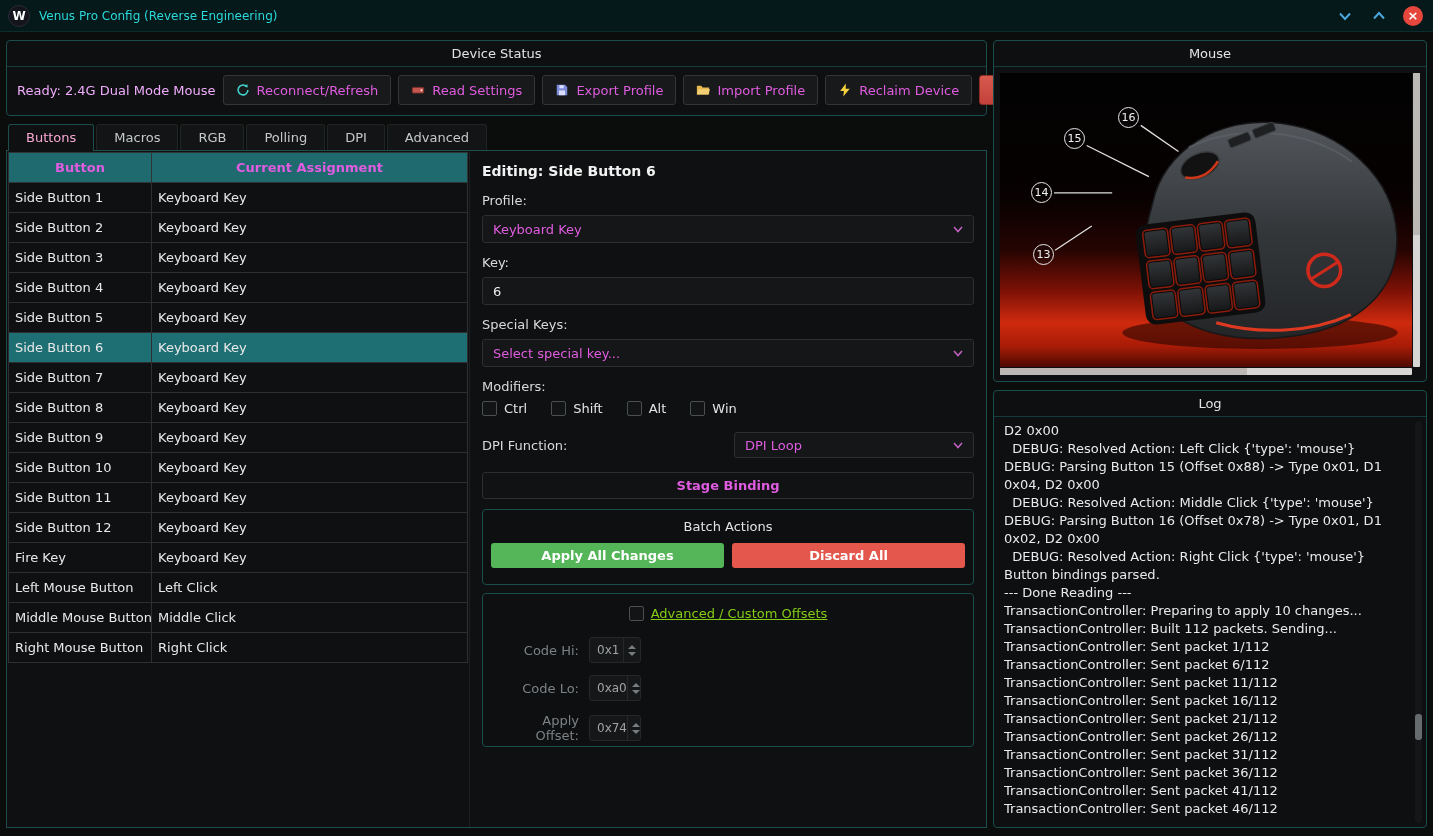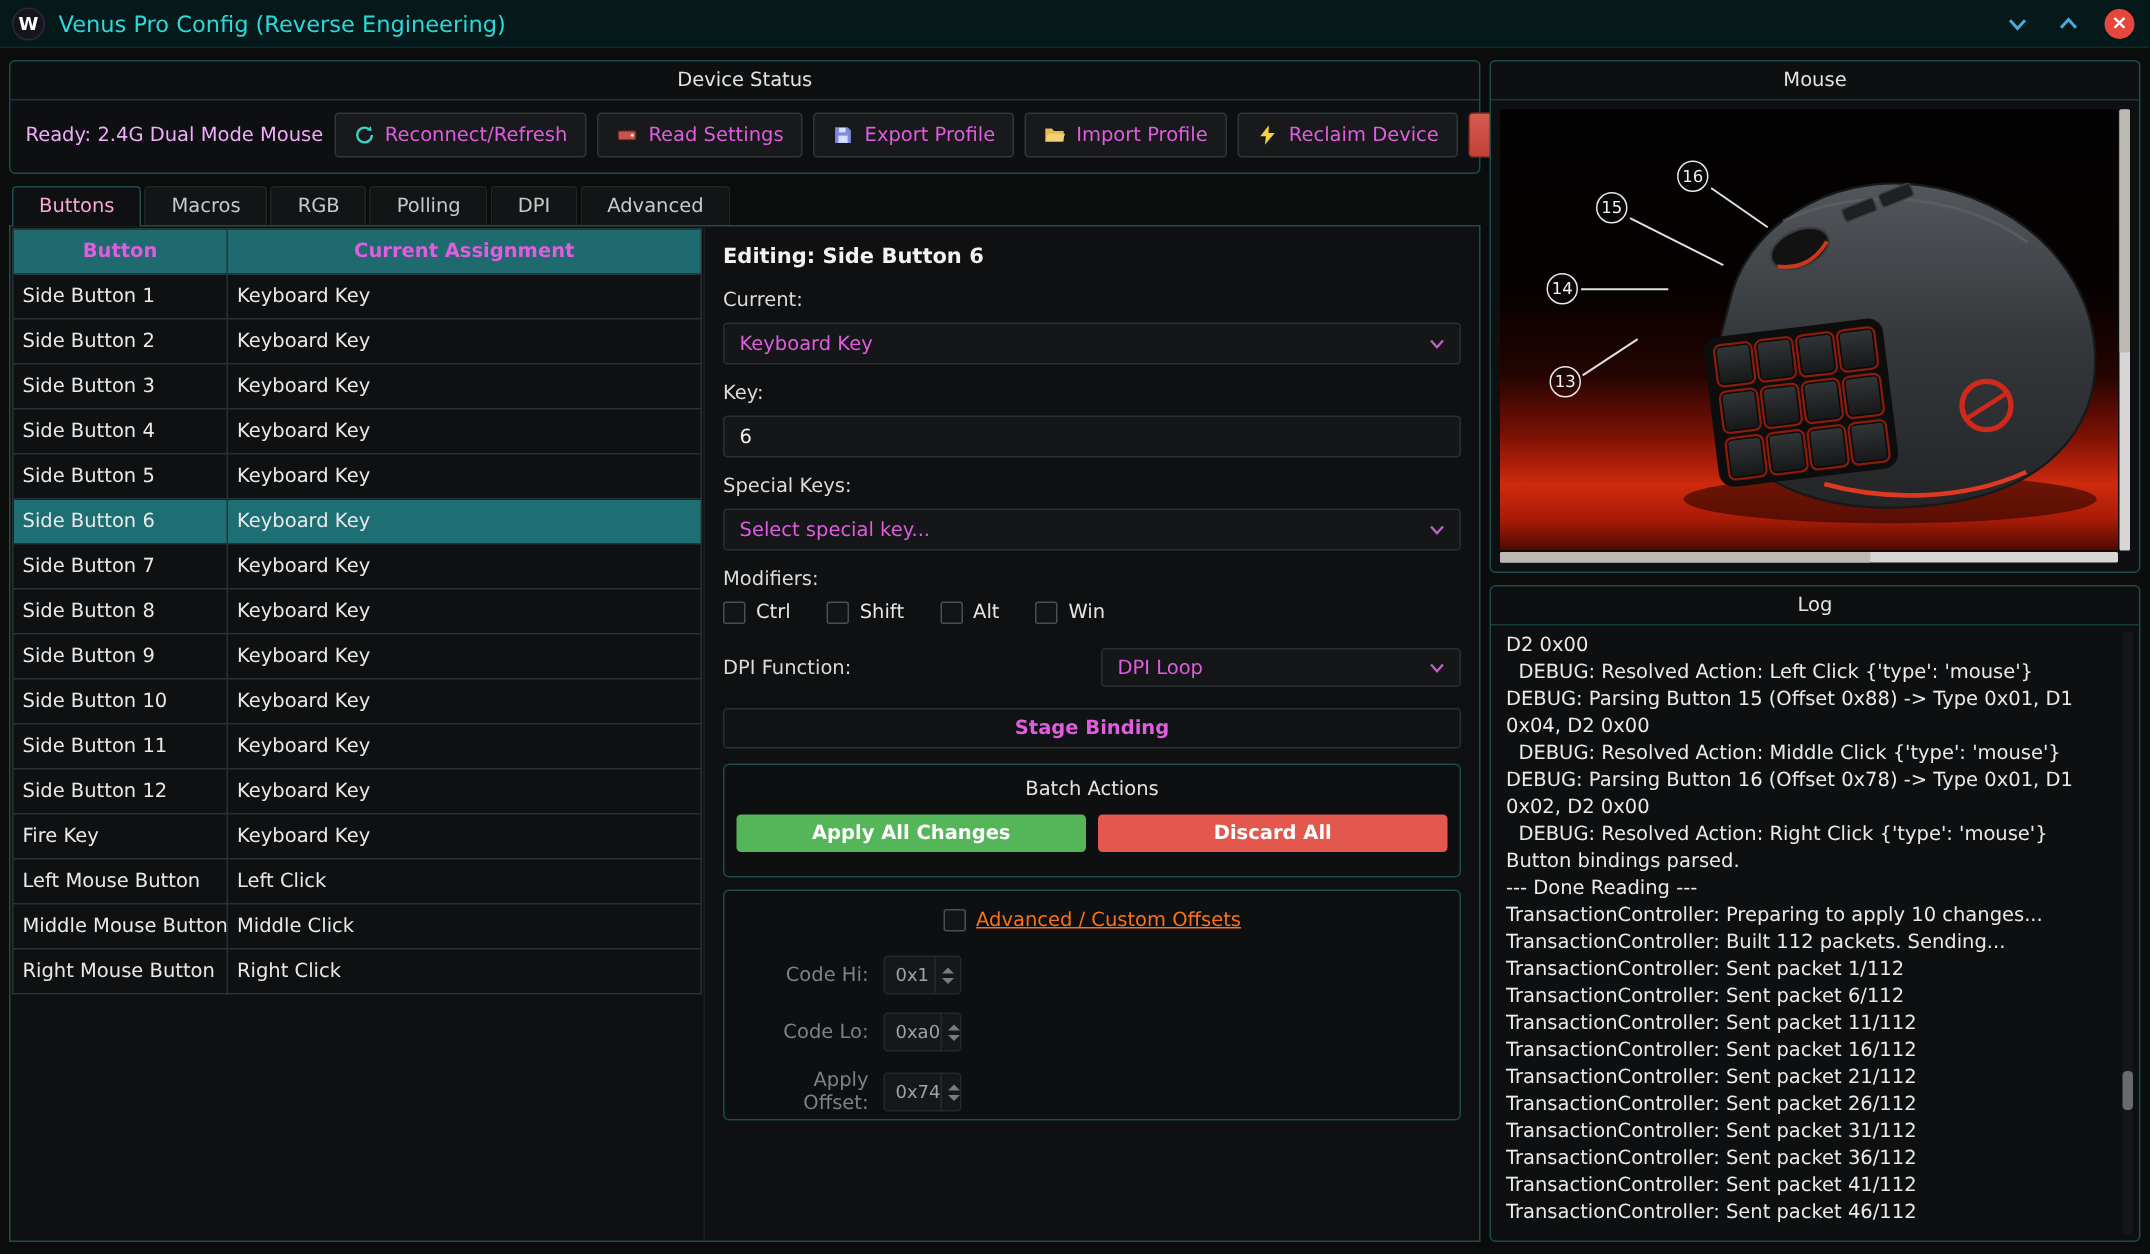--- a/index.html
+++ b/index.html
@@ -17,21 +17,21 @@
   .titlebar {
     height:32px; background:#05181a; border-bottom:1px solid #0d2c2e;
     display:flex; align-items:center; padding:0 8px; gap:9px;
   }
   .app-icon {
     width:22px; height:22px; border-radius:50%;
     background:#14141d; border:1px solid #2a2a36;
     display:flex; align-items:center; justify-content:center;
     color:#fff; font-weight:bold; font-size:12px;
   }
-  .titlebar .title { color:var(--accent-cyan,#2bd9d9); font-size:15px; }
+  .titlebar .title { color:var(--accent-cyan,#2bd9d9); font-size:12px; }
   .win-controls { margin-left:auto; display:flex; align-items:center; gap:14px; padding-right:2px; }
   .win-btn { width:20px; height:20px; display:flex; align-items:center; justify-content:center; cursor:pointer; }
   .win-btn.close { background:#e5473c; border-radius:50%; color:#fff; font-weight:bold; font-size:13px; line-height:1; }
 
   
   .content { position:absolute; top:32px; left:0; right:0; bottom:0; }
   .left-col { position:absolute; left:6px; top:8px; width:981px; bottom:8px; display:flex; flex-direction:column; }
   .right-col { position:absolute; left:993px; right:6px; top:8px; bottom:8px; display:flex; flex-direction:column; gap:8px; }
 
   
@@ -106,21 +106,21 @@
   .batch-box .groupbox-title { height:24px; line-height:24px; margin-bottom:4px; }
   .batch-buttons { display:flex; gap:8px; }
   .batch-buttons button {
     flex:1; height:25px; border:none; border-radius:3px; font-weight:bold; font-size:13px;
     font-family:inherit; color:#fff; cursor:pointer;
   }
   .apply-btn { background:var(--apply-green,#55b559); }
   .discard-btn { background:var(--danger-red,#e3574c); }
   .adv-box { padding:10px 8px; height:154px; }
   .adv-check { width:max-content; margin:2px auto 16px; }
-  .adv-check .cb-label { text-decoration:underline; color:#f97316; }
+  .adv-check .cb-label { text-decoration:underline; color:#84cc16; }
   .adv-fields { opacity:0.85; }
   .adv-field-row { display:flex; align-items:center; gap:10px; margin:0 0 12px 6px; }
   .adv-label { width:82px; text-align:right; color:#90969a; }
   .spinbox {
     width:52px; height:26px; background:#17191a; border:1px solid #2a2d2f; border-radius:3px;
     display:flex; align-items:center; color:#b9bdbf;
   }
   .spin-value { padding-left:7px; flex:1; font-size:12px; }
   .spin-arrows { display:flex; flex-direction:column; justify-content:center; gap:3px; padding:0 4px; border-left:1px solid #2a2d2f; height:100%; cursor:pointer; }
   .spin-arrows i { display:block; width:0; height:0; border-left:4px solid transparent; border-right:4px solid transparent; }
@@ -377,21 +377,21 @@
                   <td>Right Mouse Button</td>
                   <td>Right Click</td>
                 </tr>
               </tbody>
           </table>
         </div>
 
         <div class="editor-col">
           <div class="editor-title">Editing: Side Button 6</div>
 
-          <label class="field-label">Current:</label>
+          <label class="field-label">Profile:</label>
           <div class="combo">
             <span class="combo-text">Keyboard Key</span>
             <svg width="10" height="7" viewBox="0 0 10 7">
                 <polyline points="1,1 5,5.5 9,1" fill="none" stroke="#c060c0" stroke-width="1.6"></polyline>
               </svg>
           </div>
 
           <label class="field-label">Key:</label>
           <input class="text-input" value="6" style="">
 

